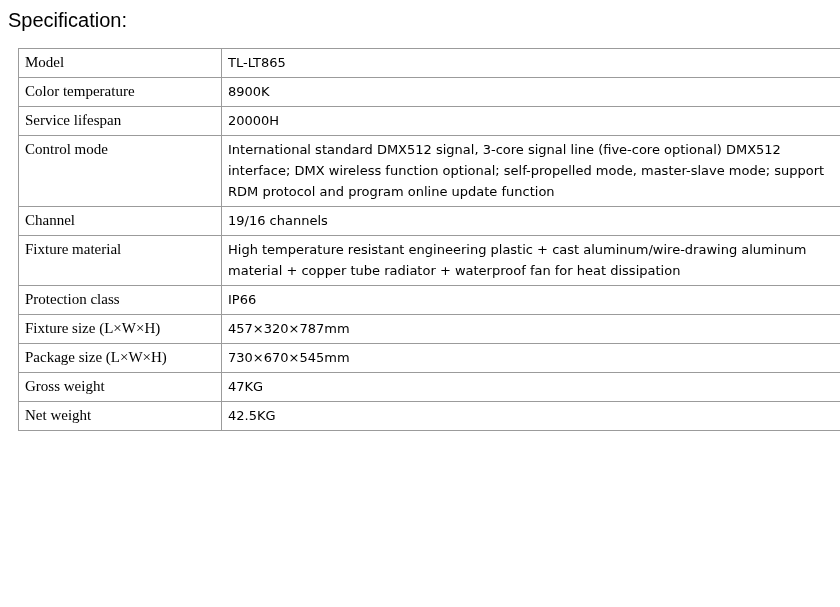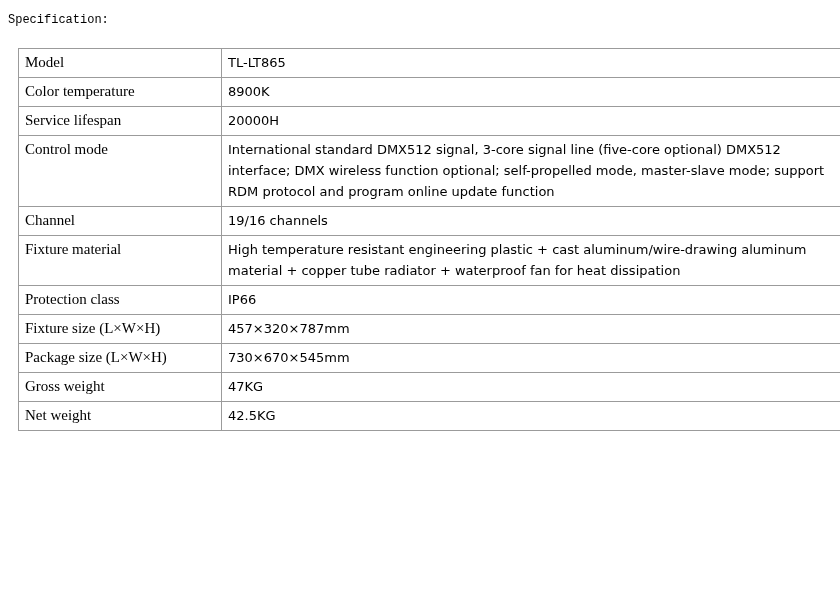--- a/index.html
+++ b/index.html
@@ -14,22 +14,22 @@
     color: #000000;
     overflow: hidden;
   }
   .page {
     position: relative;
     width: 840px;
     height: 607px;
     box-sizing: border-box;
   }
   .heading {
-    font-family: Liberation Mono, monospace;
-    font-size: 12px;
+    font-family: Liberation Sans, sans-serif;
+    font-size: 20px;
     line-height: 24px;
     padding: 8px 0 0 8px;
     color: #000000;
     white-space: nowrap;
   }
   table.spec {
     border-collapse: collapse;
     table-layout: fixed;
     width: 832px;
     margin-left: 18px;

